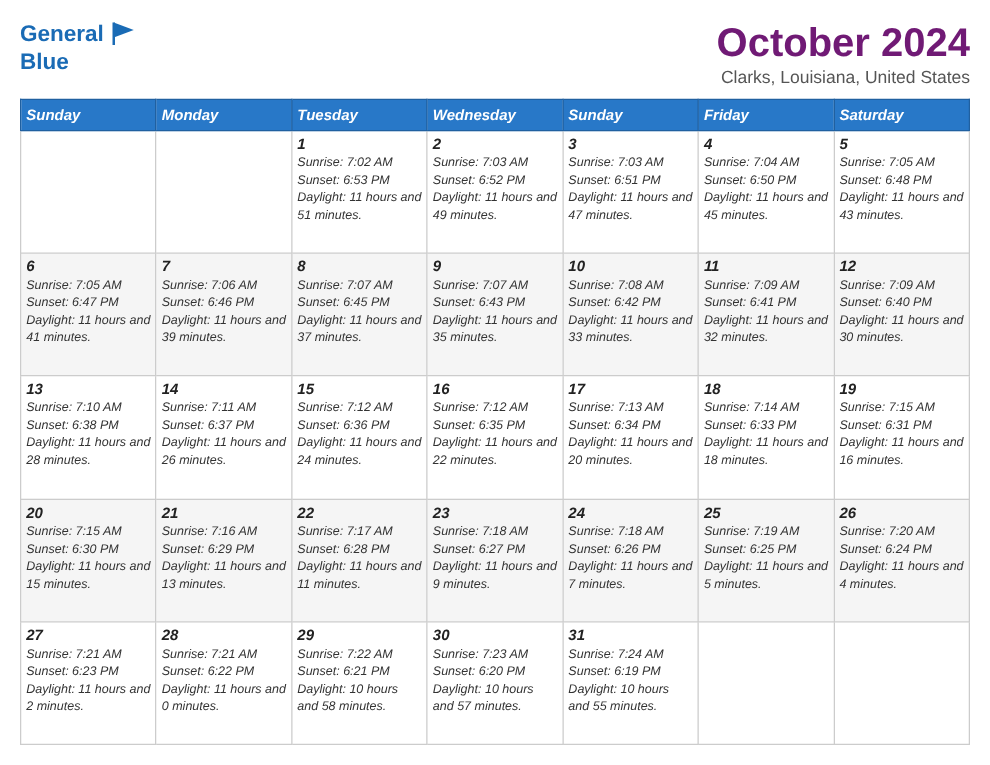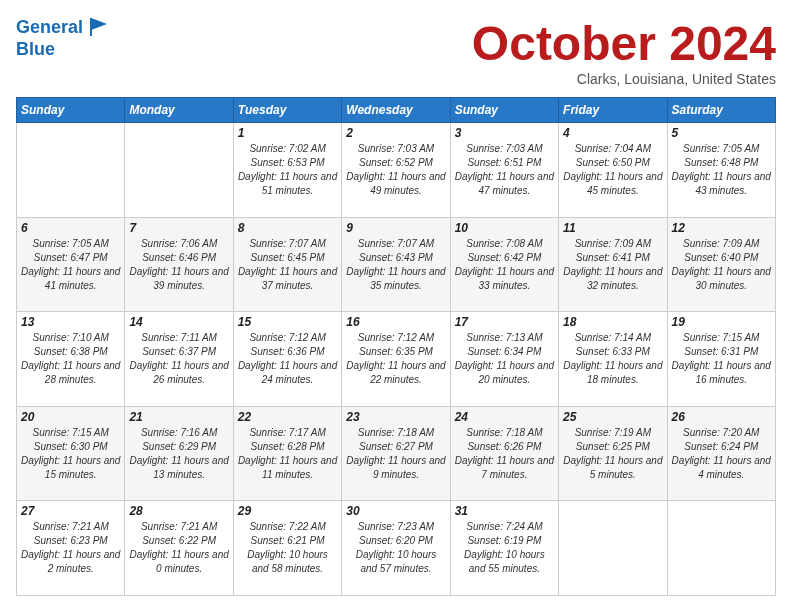--- a/index.html
+++ b/index.html
@@ -24,23 +24,23 @@
       margin-bottom: 10px;
     }
     .logo {
       display: flex;
       align-items: center;
     }
     .title-block {
       text-align: right;
     }
     .month-title {
-      font-size: 48px;
+      font-size: 32px;
       font-weight: bold;
-      color: #b91c1c;
+      color: #701a75;
     }
     .location {
       font-size: 14px;
       color: #555;
     }
     .calendar {
       flex: 1;
       border: 1px solid #ccc;
       border-collapse: collapse;
       width: 100%;
@@ -72,21 +72,20 @@
       font-size: 12px;
       font-weight: bold;
       color: #222;
       display: block;
       margin-bottom: 2px;
     }
     .day-info {
       font-size: 10px;
       line-height: 1.4;
       color: #333;
-      text-align: center;
     }
     .empty-cell {
       background: #fff !important;
     }
   </style>
 </head>
 <body>
 
 <div class="page">
   <div class="header">

